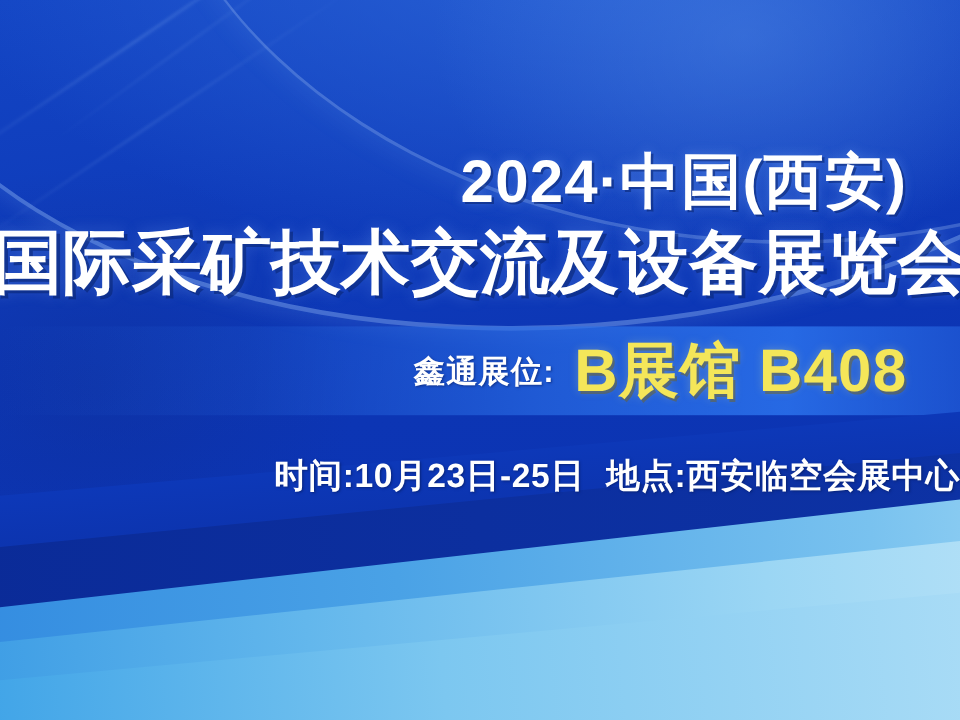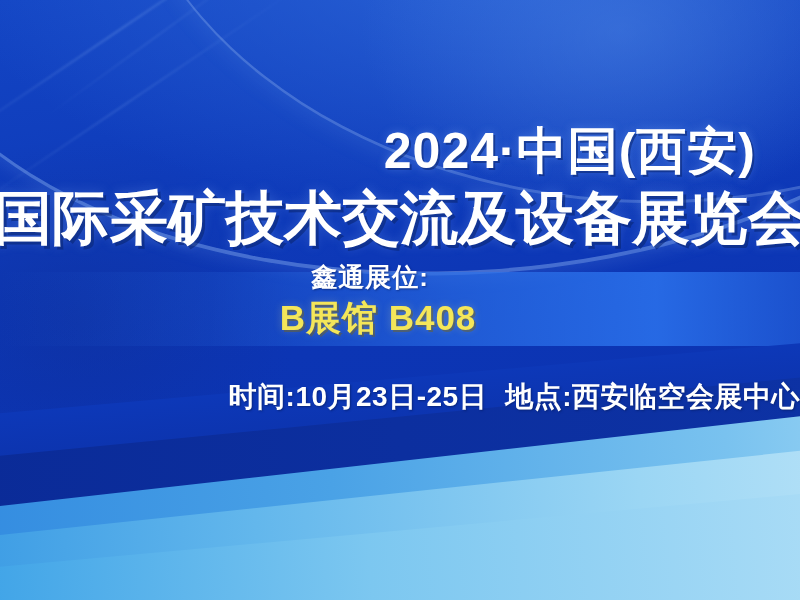--- a/index.html
+++ b/index.html
@@ -175,32 +175,31 @@
     top: 276px;
     left: 0;
     width: 800px;
     height: 66px;
     display: flex;
     align-items: center;
     justify-content: flex-end;
     padding-right: 44px;
     box-sizing: border-box;
     white-space: nowrap;
-    flex-direction: column;
   }
   .booth-label {
     font-size: 26px;
     font-weight: bold;
     color: #ffffff;
     letter-spacing: 1px;
     margin-right: 16px;
     text-shadow: 1px 1px 2px rgba(6,28,96,0.6);
   }
   .booth-value {
-    font-size: 35px;
+    font-size: 50px;
     font-weight: bold;
     color: #f4e659;
     letter-spacing: 1px;
     text-shadow: 2px 2px 0 rgba(120,98,10,0.45),
                  0 0 8px rgba(255,245,140,0.25);
   }
 
   .info-row {
     position: absolute;
     top: 378px;

